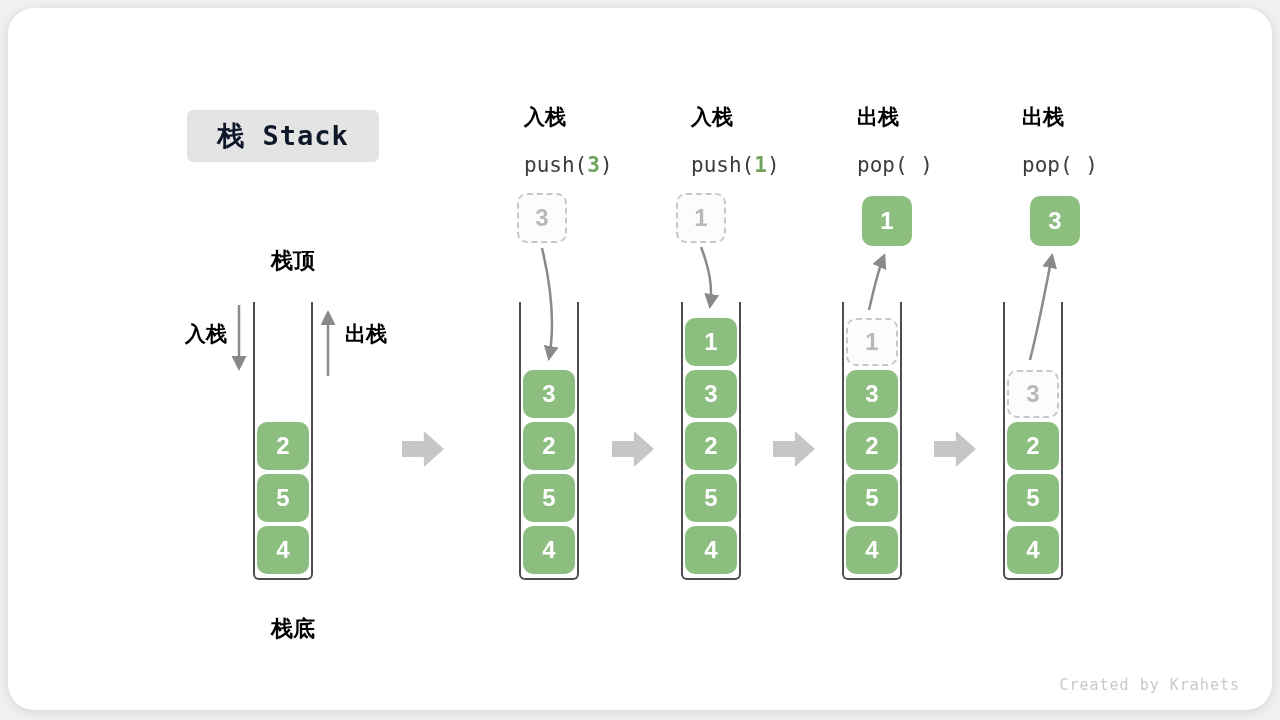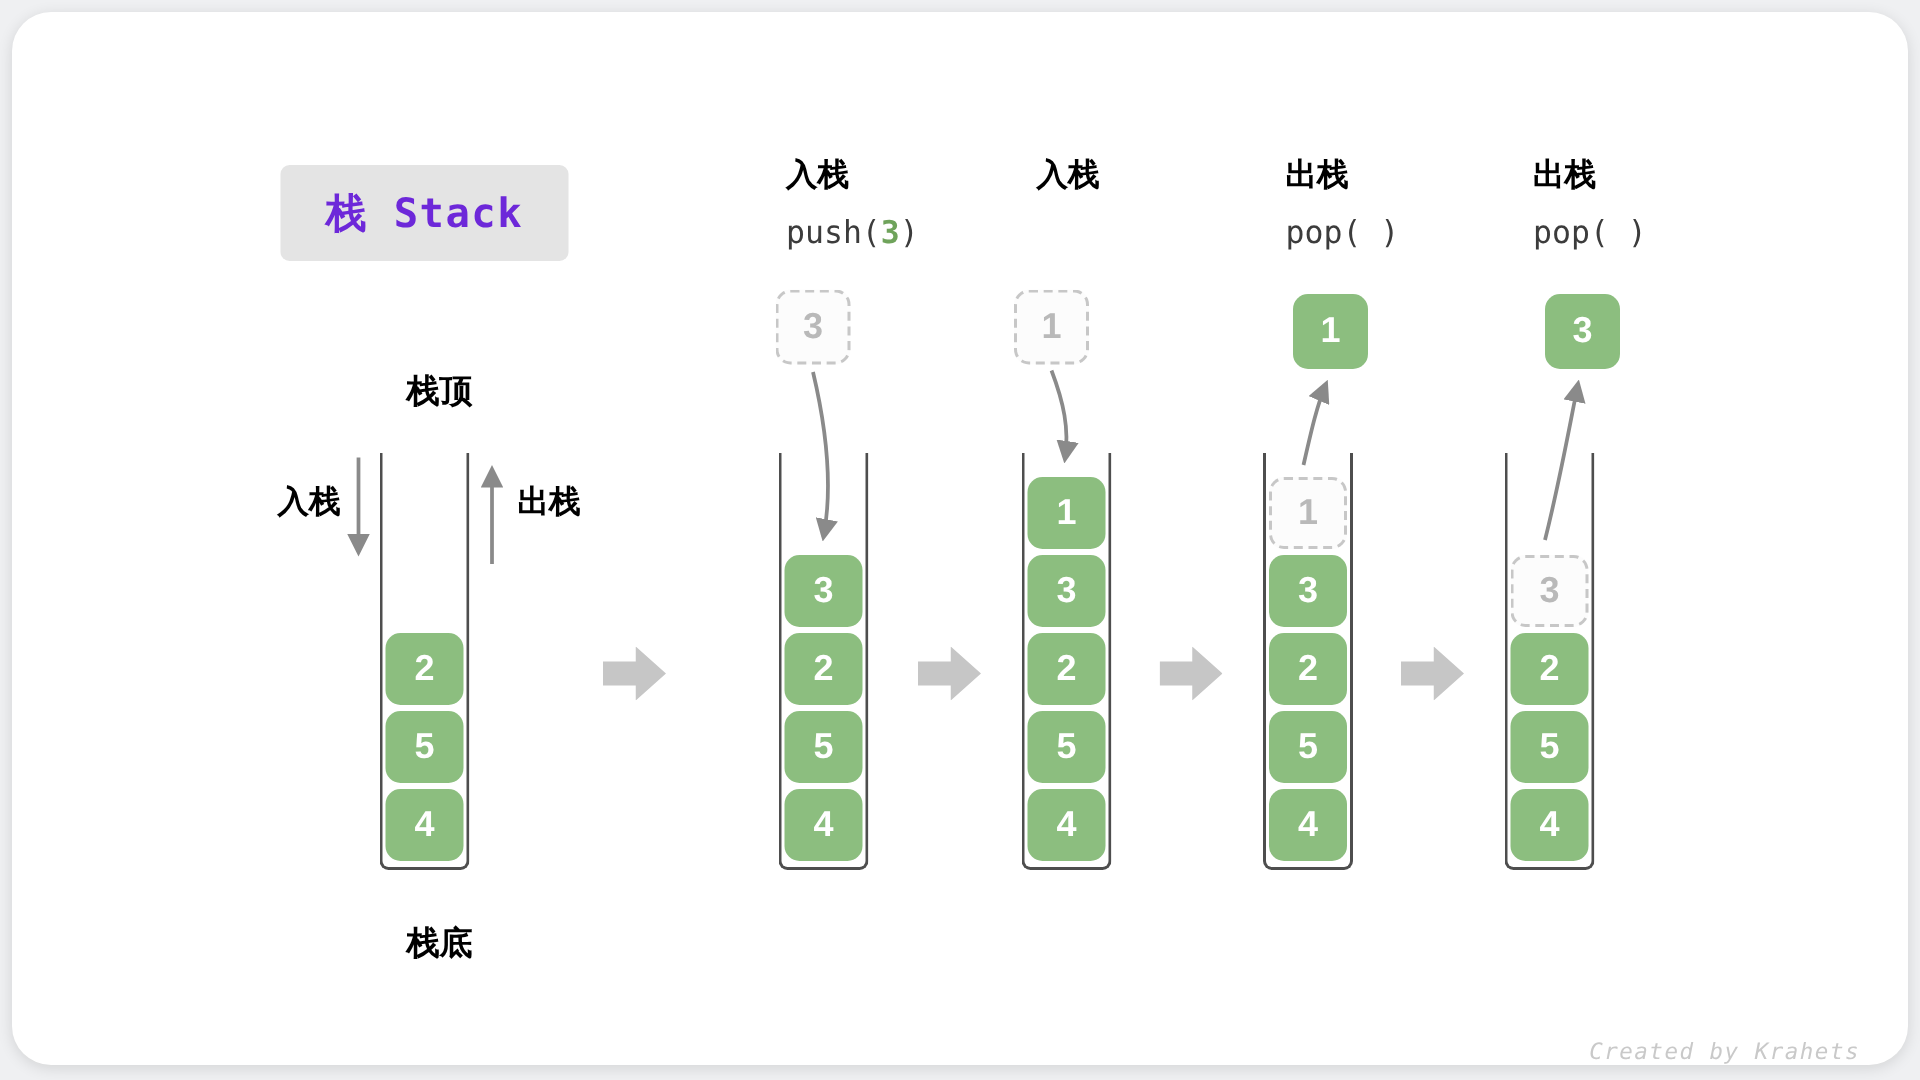--- a/index.html
+++ b/index.html
@@ -7,30 +7,30 @@
   .card {
     position: absolute; left: 8px; top: 8px; right: 8px; bottom: 10px;
     background: #ffffff; border-radius: 26px;
     box-shadow: 0 2px 10px rgba(0,0,0,0.12);
   }
   .abs { position: absolute; }
   .cjk { font-family: "Liberation Sans", sans-serif; font-weight: 700; color: #000000; }
   .mono { font-family: "DejaVu Sans Mono", "Liberation Mono", monospace; color: #3c3c3c; }
 
   .title-box {
-    left: 179px; top: 102px; width: 192px; height: 64px;
+    left: 179px; top: 102px; width: 192px; height: 52px;
     background: #e4e4e4; border-radius: 6px;
     display: flex; align-items: center; justify-content: center;
     font-family: "DejaVu Sans Mono", monospace; font-weight: 700;
-    font-size: 27px; color: #6d28d9; letter-spacing: 1px;
+    font-size: 27px; color: #0f172a; letter-spacing: 1px;
   }
 
   .op { top: 96px; width: 170px; }
   .op .line1 { font-size: 21px; line-height: 26px; }
-  .op .line2 { font-size: 21px; line-height: 26px; margin-top: 12px; }
+  .op .line2 { font-size: 21px; line-height: 26px; margin-top: 22px; }
   .op .arg { color: var(--arg-green, #6FA35B); font-weight: 700; }
 
   .cap-label { width: 60px; text-align: right; font-size: 22px; }
   .side-label { font-size: 21px; }
 
   .stack {
     top: 294px; width: 60px; height: 278px;
     border-left: 2px solid #4e4e4e; border-right: 2px solid #4e4e4e; border-bottom: 2px solid #4e4e4e;
     border-radius: 0 0 6px 6px; background: #ffffff;
     display: flex; flex-direction: column; justify-content: flex-end; align-items: center;
@@ -49,36 +49,37 @@
   .above-box { width: 50px; height: 50px; flex: none; }
 
   .block-arrow {
     width: 42px; height: 36px; background: var(--block-arrow, #c6c6c6);
     clip-path: polygon(0% 28%, 52% 28%, 52% 0%, 100% 50%, 52% 100%, 52% 72%, 0% 72%);
   }
 
   svg.overlay { position: absolute; left: 0; top: 0; width: 1280px; height: 720px; pointer-events: none; }
 
   .watermark {
-    right: 32px; top: 684px; font-size: 15px; letter-spacing: 1px; color: #c9c9c9; font-style: italic;
+    right: 32px; top: 668px; font-size: 15px; letter-spacing: 1px; color: #c9c9c9;
   }
 </style>
 </head>
 <body>
 
 <div class="card">
 
   <div class="abs title-box">栈 Stack</div>
 
   <div class="abs op" style="left:516px;">
     <div class="cjk line1">入栈</div>
     <div class="mono line2"><span>push(</span><span class="arg">3</span><span>)</span></div>
   </div>
   <div class="abs op" style="left:683px;">
     <div class="cjk line1">入栈</div>
+    <div class="mono line2"><span>push(</span><span class="arg">1</span><span>)</span></div>
   </div>
   <div class="abs op" style="left:849px;">
     <div class="cjk line1">出栈</div>
     <div class="mono line2"><span>pop(</span><span class="arg"> </span><span>)</span></div>
   </div>
   <div class="abs op" style="left:1014px;">
     <div class="cjk line1">出栈</div>
     <div class="mono line2"><span>pop(</span><span class="arg"> </span><span>)</span></div>
   </div>
 

